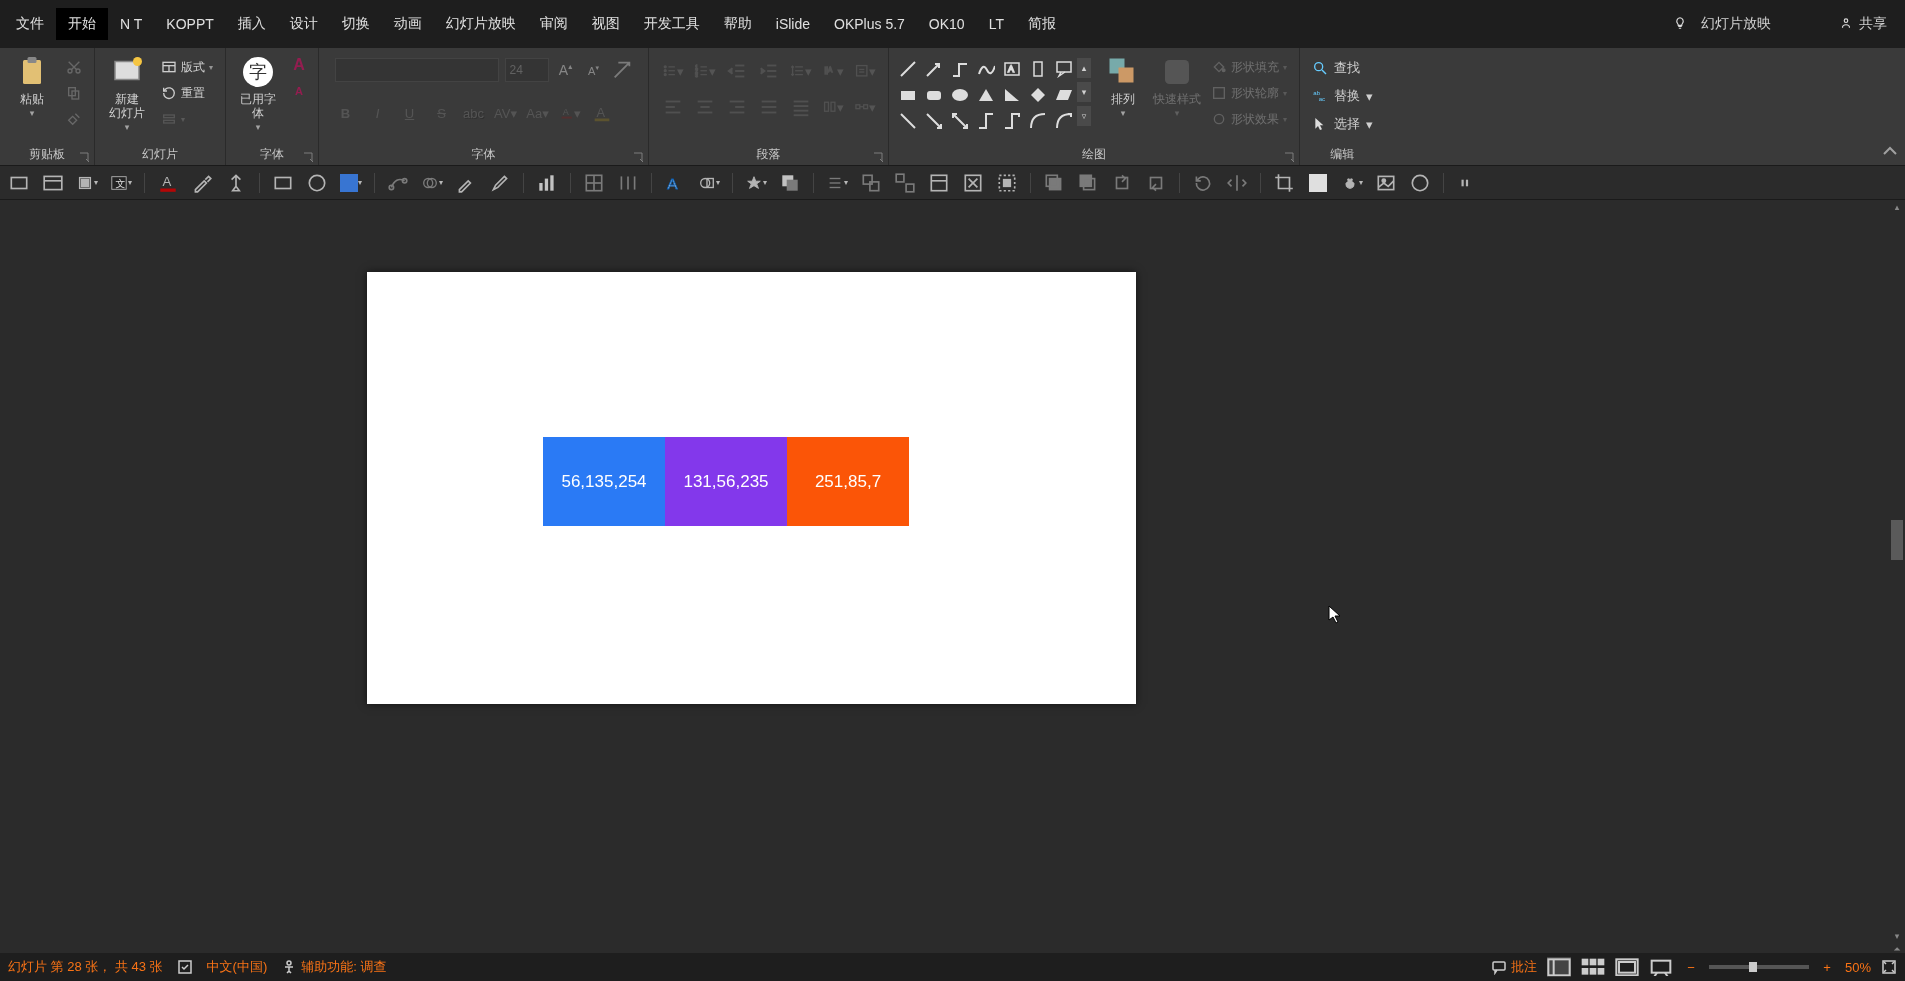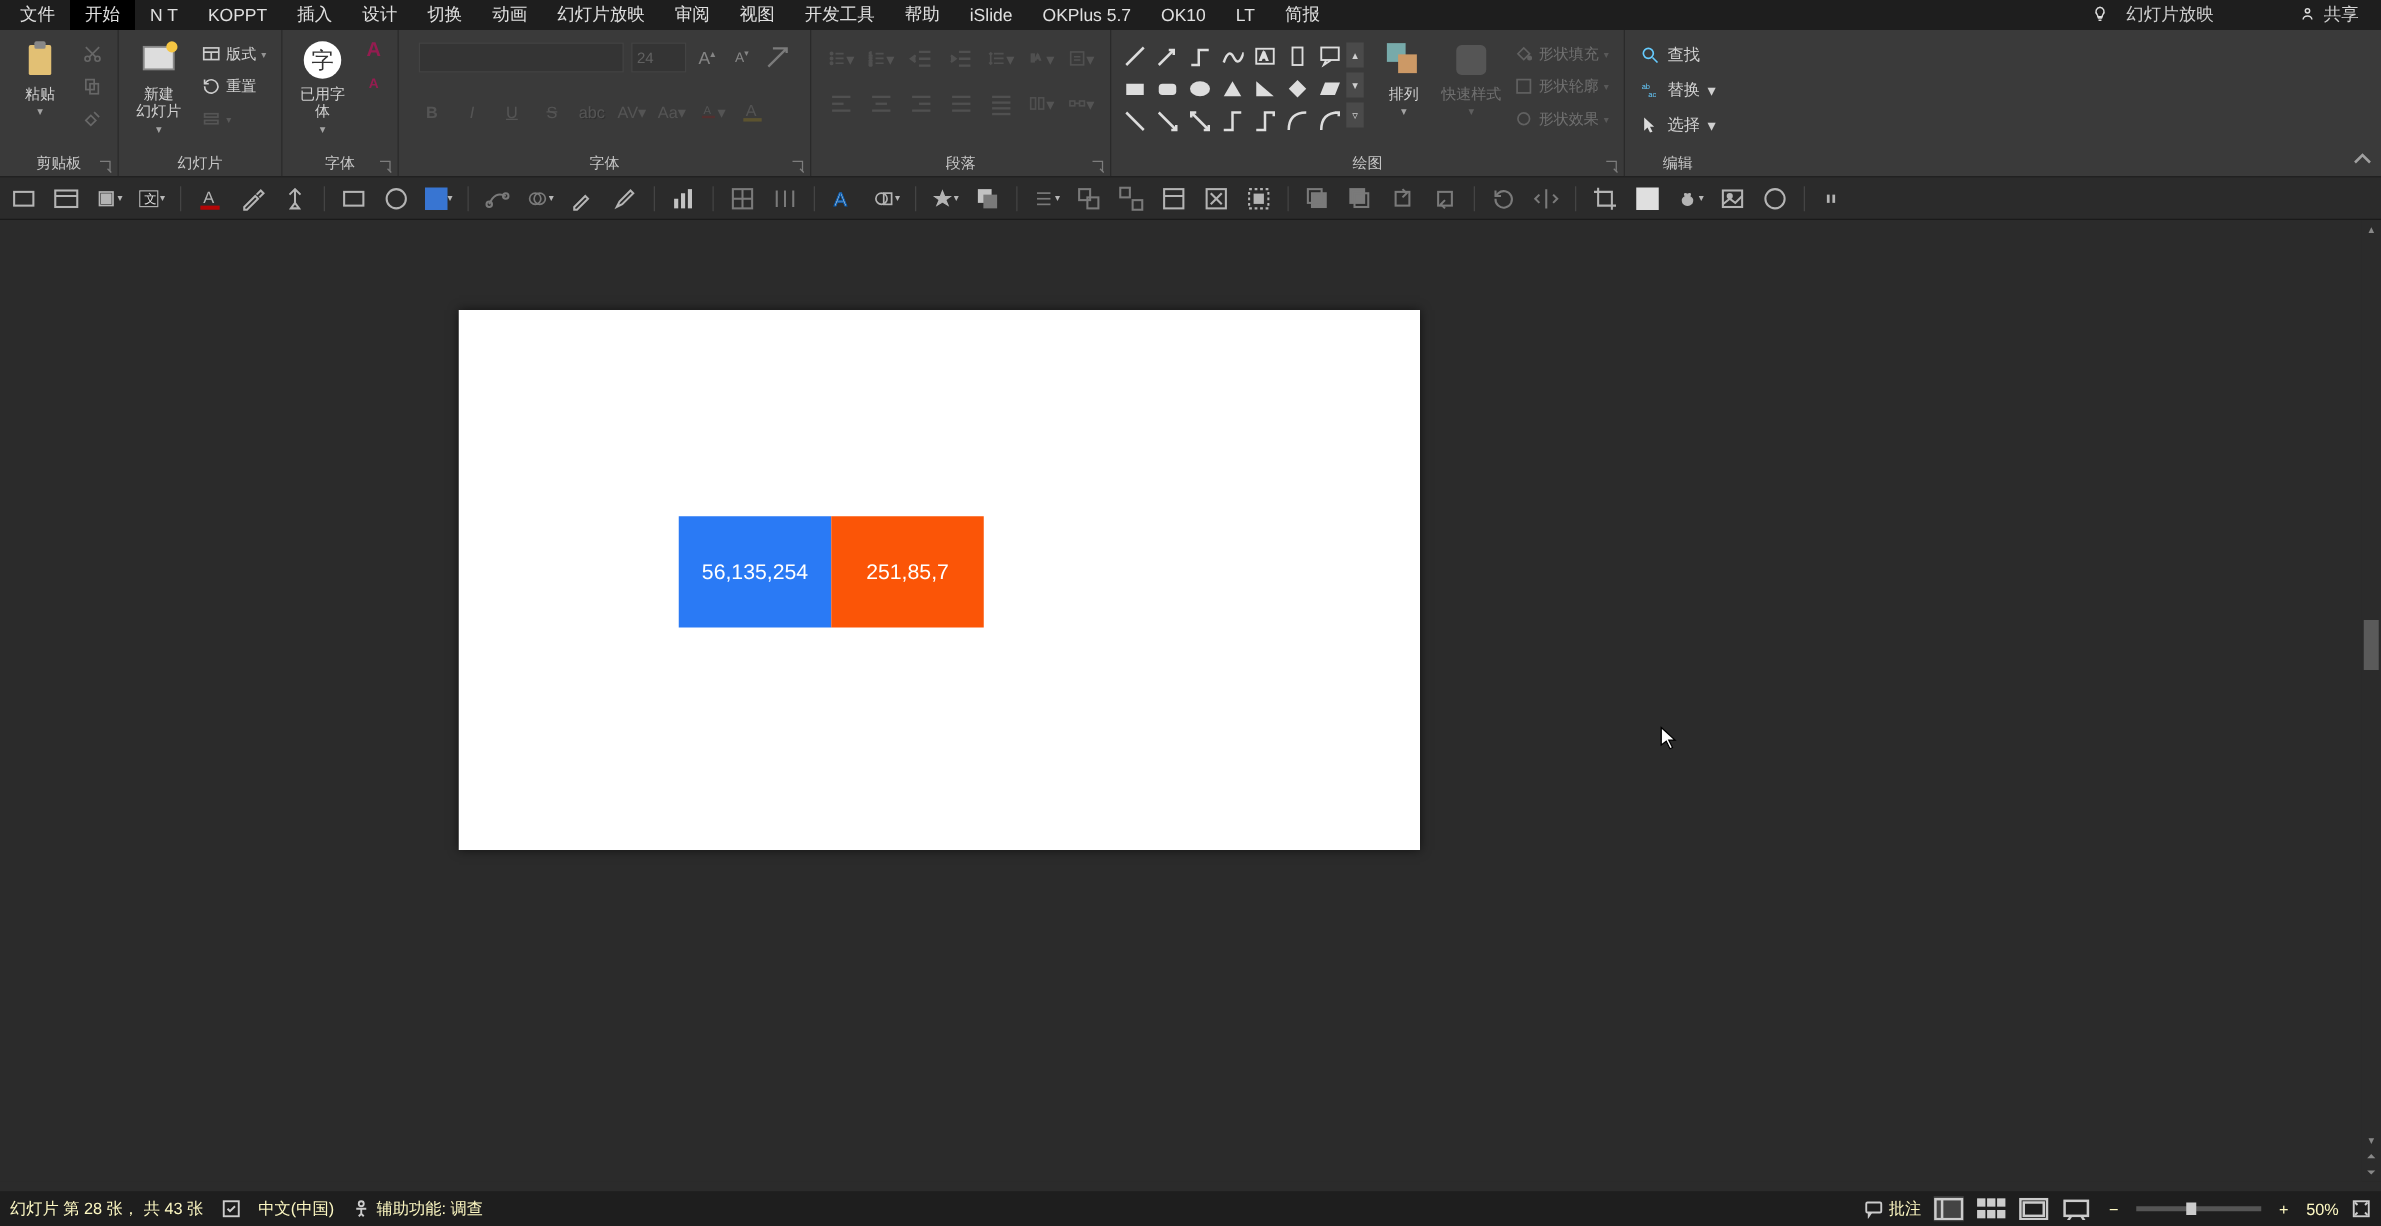--- a/index.html
+++ b/index.html
@@ -1,19 +1,19 @@
 <!DOCTYPE html>
 <html><head>
 <meta charset="utf-8">
 <style>
 * { margin:0; padding:0; box-sizing:border-box; font-family:"Microsoft YaHei","Segoe UI",sans-serif; }
 body { background:#2b2b2b; width:1905px; height:981px; overflow:hidden; color:#d0d0d0; font-size:13px; user-select:none; }
 
 
-.tabs { display:flex; align-items:center; height:24px; background:#1e1e1e; padding:0 4px; }
+.tabs { display:flex; align-items:center; height:48px; background:#1e1e1e; padding:0 4px; }
 .tab { padding:0 12px; height:32px; display:flex; align-items:center; cursor:pointer; font-size:14px; color:#e0e0e0; }
 .tab.active { background:#000000; }
 .tabs-spacer { flex:1; }
 .tabs-right { display:flex; align-items:center; gap:14px; padding-right:14px; }
 .bulb-icon svg, .share-icon svg { width:14px; height:14px; }
 .hint-text { color:#cfcfcf; font-size:14px; }
 .share-btn { display:flex; align-items:center; gap:6px; font-size:14px; }
 
 
 .ribbon { display:flex; height:118px; background:#3a3a3a; border-bottom:1px solid #1a1a1a; position:relative; }
@@ -71,21 +71,21 @@
 .vscroll .arrow.dbla { bottom:13px; } .vscroll .arrow.dblb { bottom:0; }
 
 .slide { position:absolute; left:367px; top:72px; width:769px; height:432px; background:#fff; box-shadow:0 0 8px rgba(0,0,0,.6); }
 .boxes { position:absolute; top:165px; left:176px; display:flex; }
 .box { width:122px; height:89px; display:flex; align-items:center; justify-content:center; color:#fff; font-size:17px; font-weight:400; }
 
 .cursor { position:absolute; left:1328px; top:405px; width:14px; height:20px; }
 .cursor svg { width:14px; height:20px; }
 
 
-.status { position:absolute; bottom:0; left:0; right:0; height:28px; background:#1e1e1e; display:flex; align-items:center; padding:0 8px; font-size:13px; color:#fef9c3; }
+.status { position:absolute; bottom:0; left:0; right:0; height:28px; background:#1e1e1e; display:flex; align-items:center; padding:0 8px; font-size:13px; color:#f97316; }
 .status .left { display:flex; align-items:center; gap:14px; }
 .status .spacer { flex:1; }
 .status .right { display:flex; align-items:center; gap:10px; }
 .status .sbtn { display:flex; align-items:center; gap:4px; cursor:pointer; }
 .status .ico { width:16px; height:16px; display:flex; align-items:center; justify-content:center; }
 .zoom-slider { width:100px; height:4px; background:#555; position:relative; }
 .zoom-slider .knob { position:absolute; top:-3px; left:40px; width:8px; height:10px; background:#ccc; }
 .view-btn { width:24px; height:20px; display:flex; align-items:center; justify-content:center; cursor:pointer; }
 .view-btn.active { background:#444; }
 </style>
@@ -898,20 +898,21 @@
         <line x1="6" y1="7" x2="6" y2="13"></line>
         <line x1="10" y1="7" x2="10" y2="13"></line>
       </svg>
     </div>
 </div>
 
 <div class="canvas-area">
   <div class="slide">
     <div class="boxes">
       <div class="box" style="background: rgb(42, 122, 245);">56,135,254</div>
+      <div class="box" style="background: rgb(131, 56, 235);">131,56,235</div>
       <div class="box" style="background: rgb(251, 85, 7);">251,85,7</div>
     </div>
   </div>
   <div class="cursor"><svg viewBox="0 0 14 20">
         <path d="M1 1 L1 15 L5 12 L8 18 L10 17 L7 11 L12 11 Z" fill="#fff" stroke="#000" stroke-width="1"></path>
       </svg></div>
   <div class="vscroll">
     <div class="arrow up">▴</div>
     <div class="thumb"></div>
     <div class="arrow down">▾</div>

